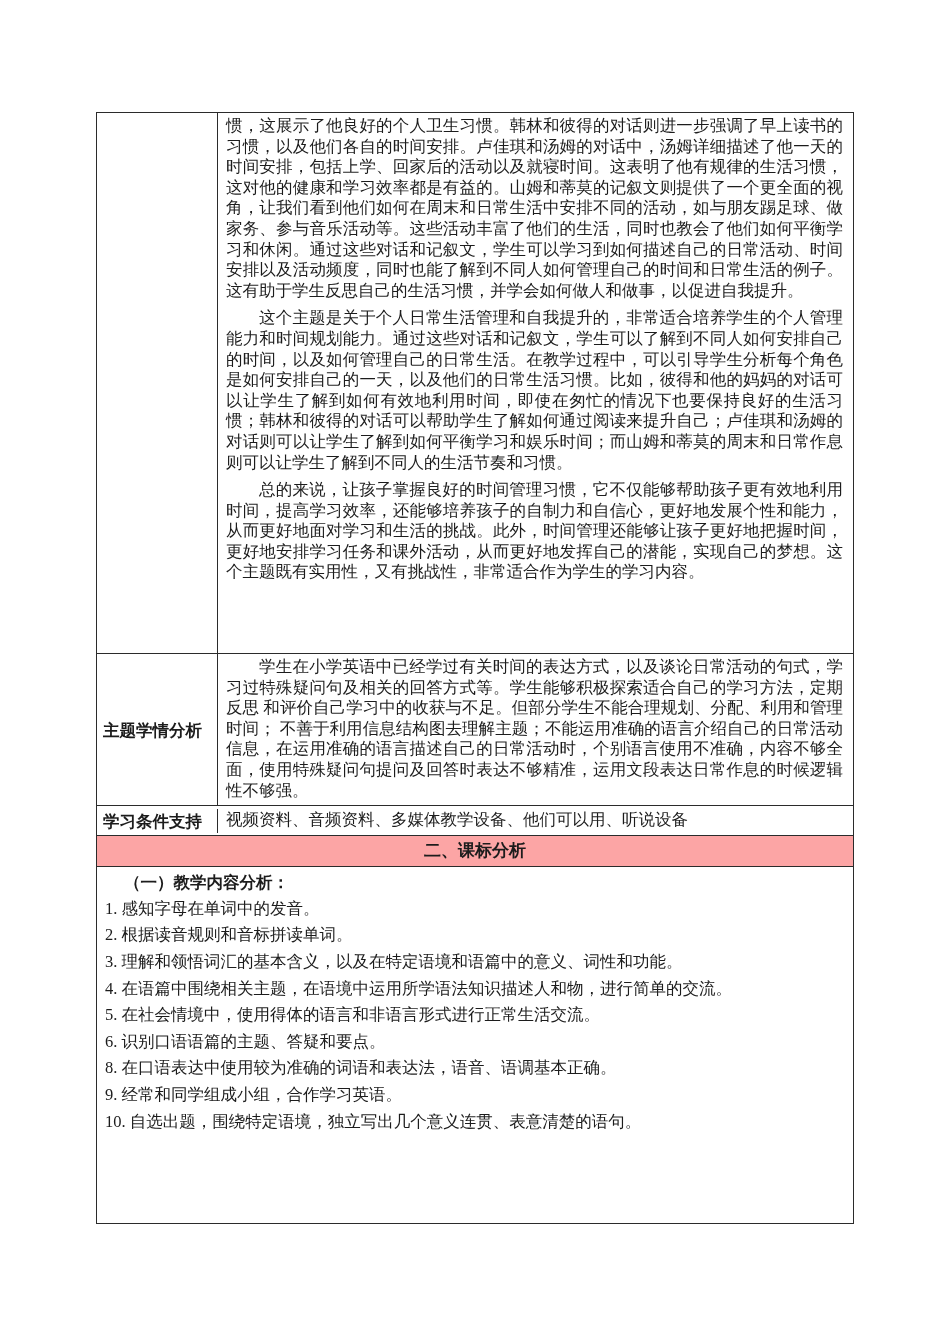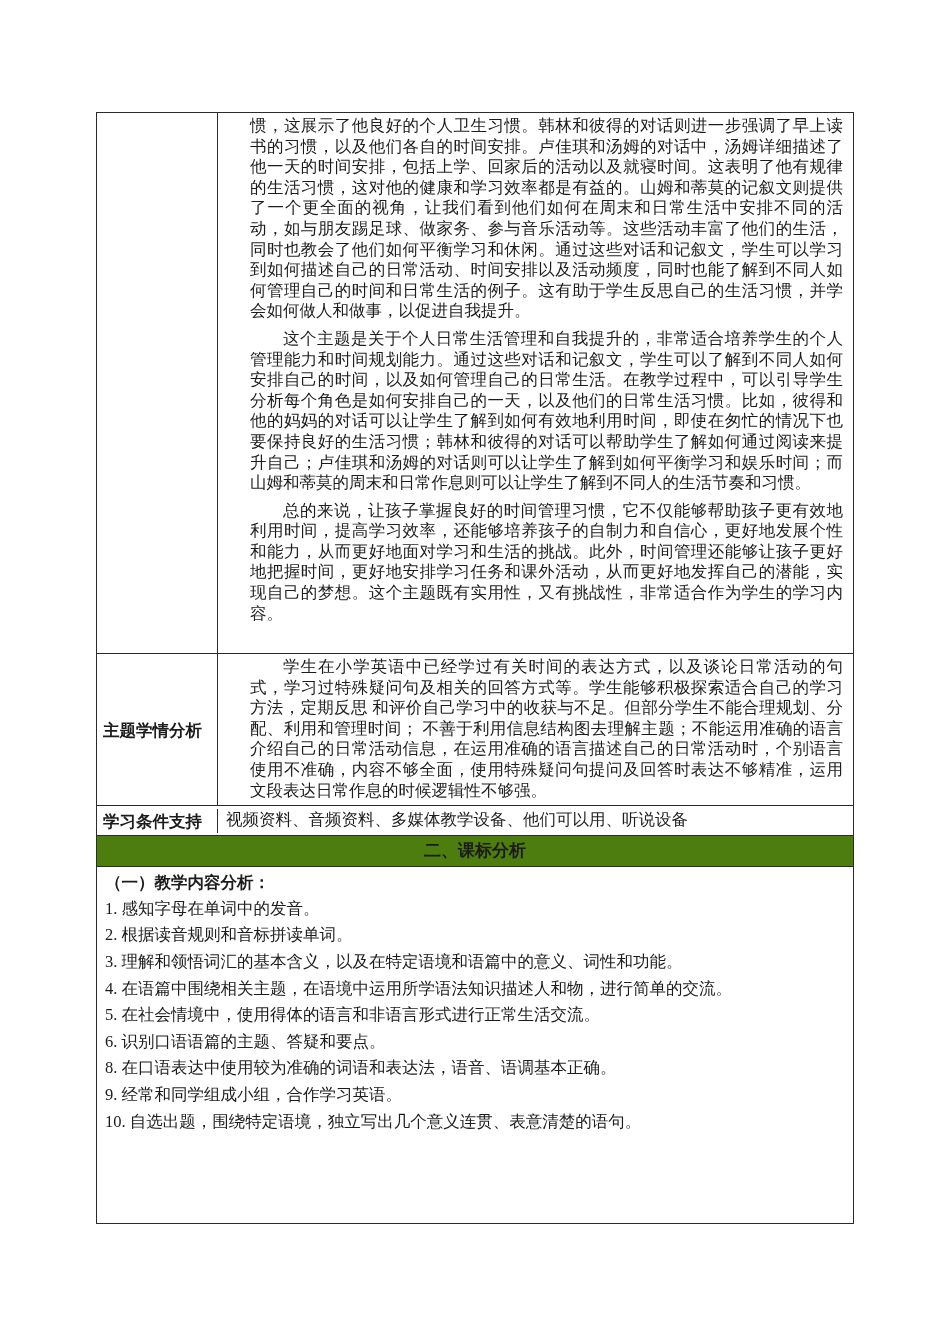--- a/index.html
+++ b/index.html
@@ -43,37 +43,38 @@
     padding: 3px 10px 4px 8px;
     font-size: 16.5px;
     line-height: 20.6px;
     text-align: justify;
   }
   .row-theme    { min-height: 540px; }
   .row-learner  { min-height: 144px; }
   .row-support  { min-height: 28px; align-items: center; }
   .row-banner   { min-height: 30px; }
   .row-curr     { min-height: 357px; }
-  .para { text-indent: 2em; margin-left: 24px; }
+  .para { text-indent: 2em; }
   .para + .para { margin-top: 7px; }
   .para.no-indent { text-indent: 0; }
   .banner-cell {
     flex: 1;
     text-align: center;
     font-family: "Liberation Sans", sans-serif;
     font-weight: bold;
     font-size: 17px;
     padding: 4px 0 5px 0;
     line-height: 21px;
   }
   .curr-heading {
     font-family: "Liberation Sans", sans-serif;
     font-weight: bold;
     font-size: 16.5px;
     margin-top: 2px;
+    margin-left: 19px;
   }
   .curr-item { margin-top: 6px; text-indent: 0; }
   .support-text { line-height: 22px; }
 </style>
 </head>
 <body>
 
 <div class="page">
   <div class="doc-table">
 
@@ -91,21 +92,21 @@
       <div class="cell-content">
         <p class="para">学生在小学英语中已经学过有关时间的表达方式，以及谈论日常活动的句式，学习过特殊疑问句及相关的回答方式等。学生能够积极探索适合自己的学习方法，定期反思 和评价自己学习中的收获与不足。但部分学生不能合理规划、分配、利用和管理时间；  不善于利用信息结构图去理解主题；不能运用准确的语言介绍自己的日常活动信息，在运用准确的语言描述自己的日常活动时，个别语言使用不准确，内容不够全面，使用特殊疑问句提问及回答时表达不够精准，运用文段表达日常作息的时候逻辑性不够强。</p>
       </div>
     </div>
 
     <div class="row row-support">
       <div class="cell-label">学习条件支持</div>
       <div class="cell-content support-text">视频资料、音频资料、多媒体教学设备、他们可以用、听说设备</div>
     </div>
 
-    <div class="row row-banner" id="banner-row" style="background: #4d7c0f;">
+    <div class="row row-banner" id="banner-row" style="background: #fca5a5;">
       <div class="banner-cell">二、课标分析</div>
     </div>
 
     <div class="row row-curr">
       <div class="cell-content">
         <p class="curr-heading">（一）教学内容分析：</p>
         <p class="curr-item">1. 感知字母在单词中的发音。</p>
         <p class="curr-item">2. 根据读音规则和音标拼读单词。</p>
         <p class="curr-item">3. 理解和领悟词汇的基本含义，以及在特定语境和语篇中的意义、词性和功能。</p>
         <p class="curr-item">4. 在语篇中围绕相关主题，在语境中运用所学语法知识描述人和物，进行简单的交流。</p>

